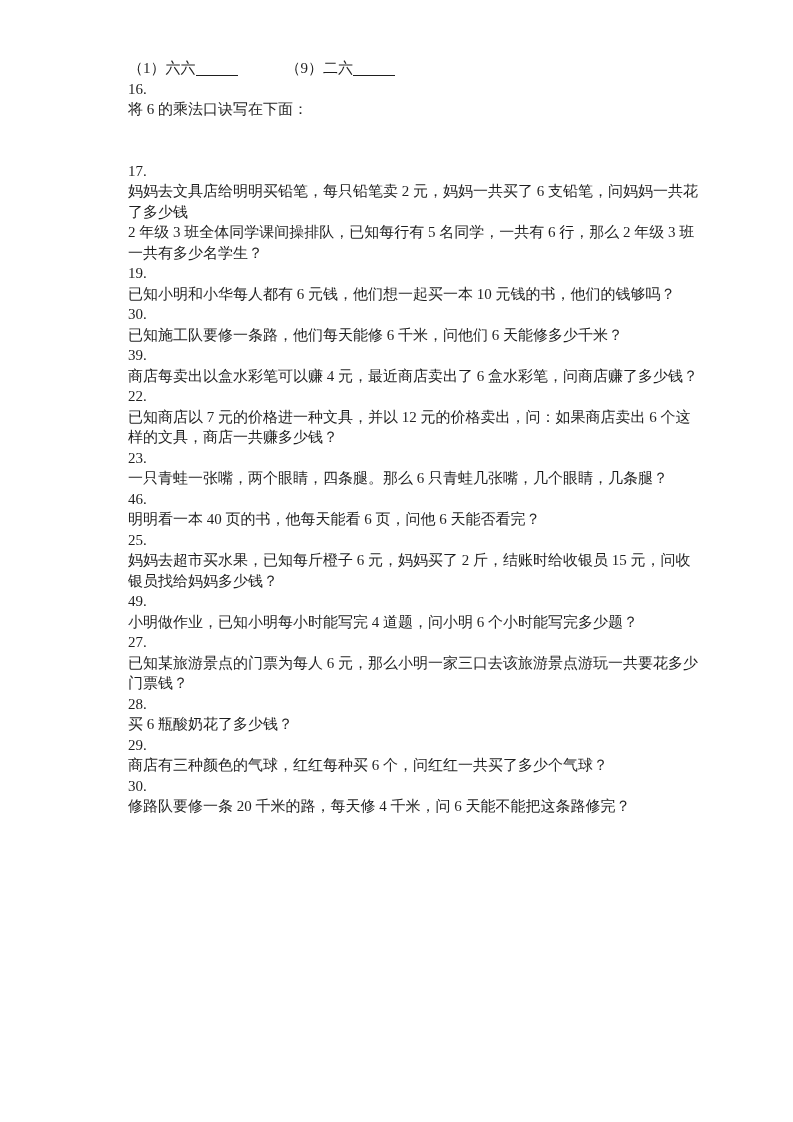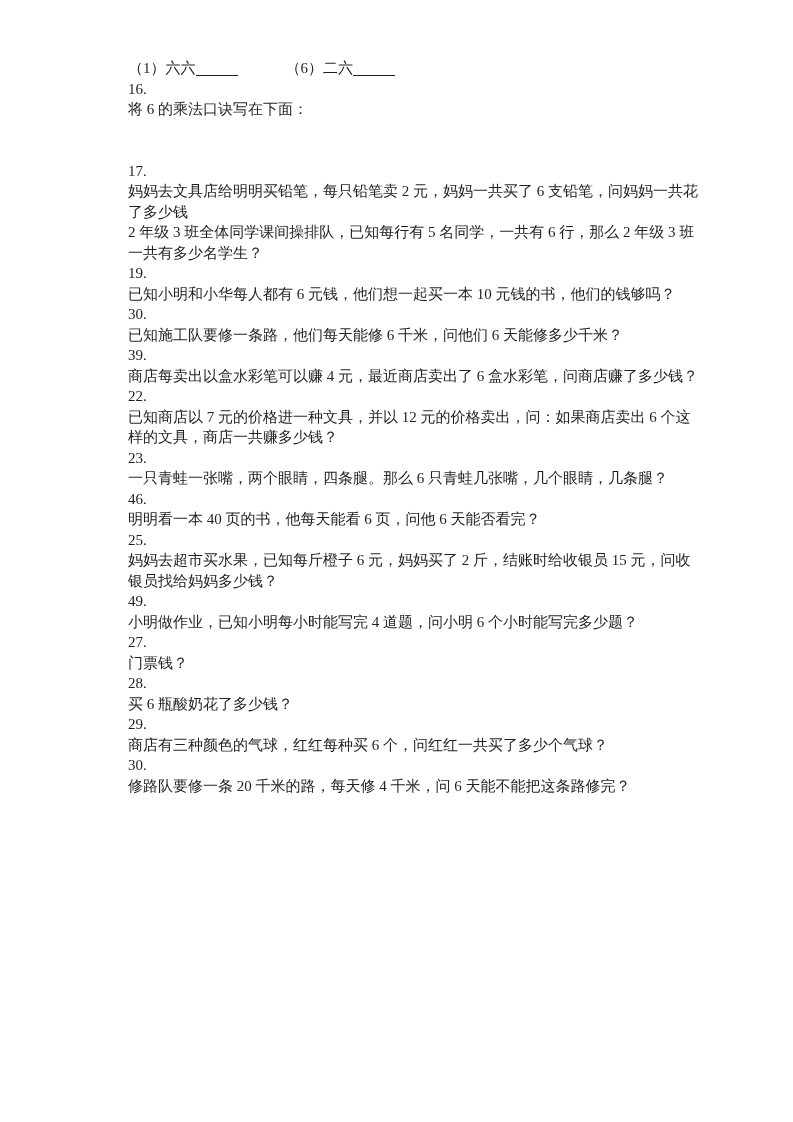--- a/index.html
+++ b/index.html
@@ -31,21 +31,21 @@
     width:42px; height:12px;
     border-bottom:1px solid #1f1f1f;
     vertical-align:-3px;
   }
 </style>
 </head>
 <body>
 
 <div class="page">
   <div class="content">
-      <div class="line pair-row"><span class="pair-item"><span>（1）六六</span><span class="answer-blank"></span></span><span class="pair-item"><span>（6）二六</span><span class="answer-blank"></span></span></div>
+      <div class="line pair-row"><span class="pair-item"><span>（1）六六</span><span class="answer-blank"></span></span><span class="pair-item"><span>（9）二六</span><span class="answer-blank"></span></span></div>
       <div class="line num-line">16.</div>
       <div class="line text-line">将 6 的乘法口诀写在下面：</div>
       <div class="line spacer-line"></div>
       <div class="line spacer-line"></div>
       <div class="line num-line">17.</div>
       <div class="line text-line">妈妈去文具店给明明买铅笔，每只铅笔卖 2 元，妈妈一共买了 6 支铅笔，问妈妈一共花</div>
       <div class="line text-line">了多少钱</div>
       <div class="line text-line">2 年级 3 班全体同学课间操排队，已知每行有 5 名同学，一共有 6 行，那么 2 年级 3 班</div>
       <div class="line text-line">一共有多少名学生？</div>
       <div class="line num-line">19.</div>
@@ -60,20 +60,21 @@
       <div class="line num-line">23.</div>
       <div class="line text-line">一只青蛙一张嘴，两个眼睛，四条腿。那么 6 只青蛙几张嘴，几个眼睛，几条腿？</div>
       <div class="line num-line">46.</div>
       <div class="line text-line">明明看一本 40 页的书，他每天能看 6 页，问他 6 天能否看完？</div>
       <div class="line num-line">25.</div>
       <div class="line text-line">妈妈去超市买水果，已知每斤橙子 6 元，妈妈买了 2 斤，结账时给收银员 15 元，问收</div>
       <div class="line text-line">银员找给妈妈多少钱？</div>
       <div class="line num-line">49.</div>
       <div class="line text-line">小明做作业，已知小明每小时能写完 4 道题，问小明 6 个小时能写完多少题？</div>
       <div class="line num-line">27.</div>
+      <div class="line text-line">已知某旅游景点的门票为每人 6 元，那么小明一家三口去该旅游景点游玩一共要花多少</div>
       <div class="line text-line">门票钱？</div>
       <div class="line num-line">28.</div>
       <div class="line text-line">买 6 瓶酸奶花了多少钱？</div>
       <div class="line num-line">29.</div>
       <div class="line text-line">商店有三种颜色的气球，红红每种买 6 个，问红红一共买了多少个气球？</div>
       <div class="line num-line">30.</div>
       <div class="line text-line">修路队要修一条 20 千米的路，每天修 4 千米，问 6 天能不能把这条路修完？</div>
     </div>
 </div>
 

